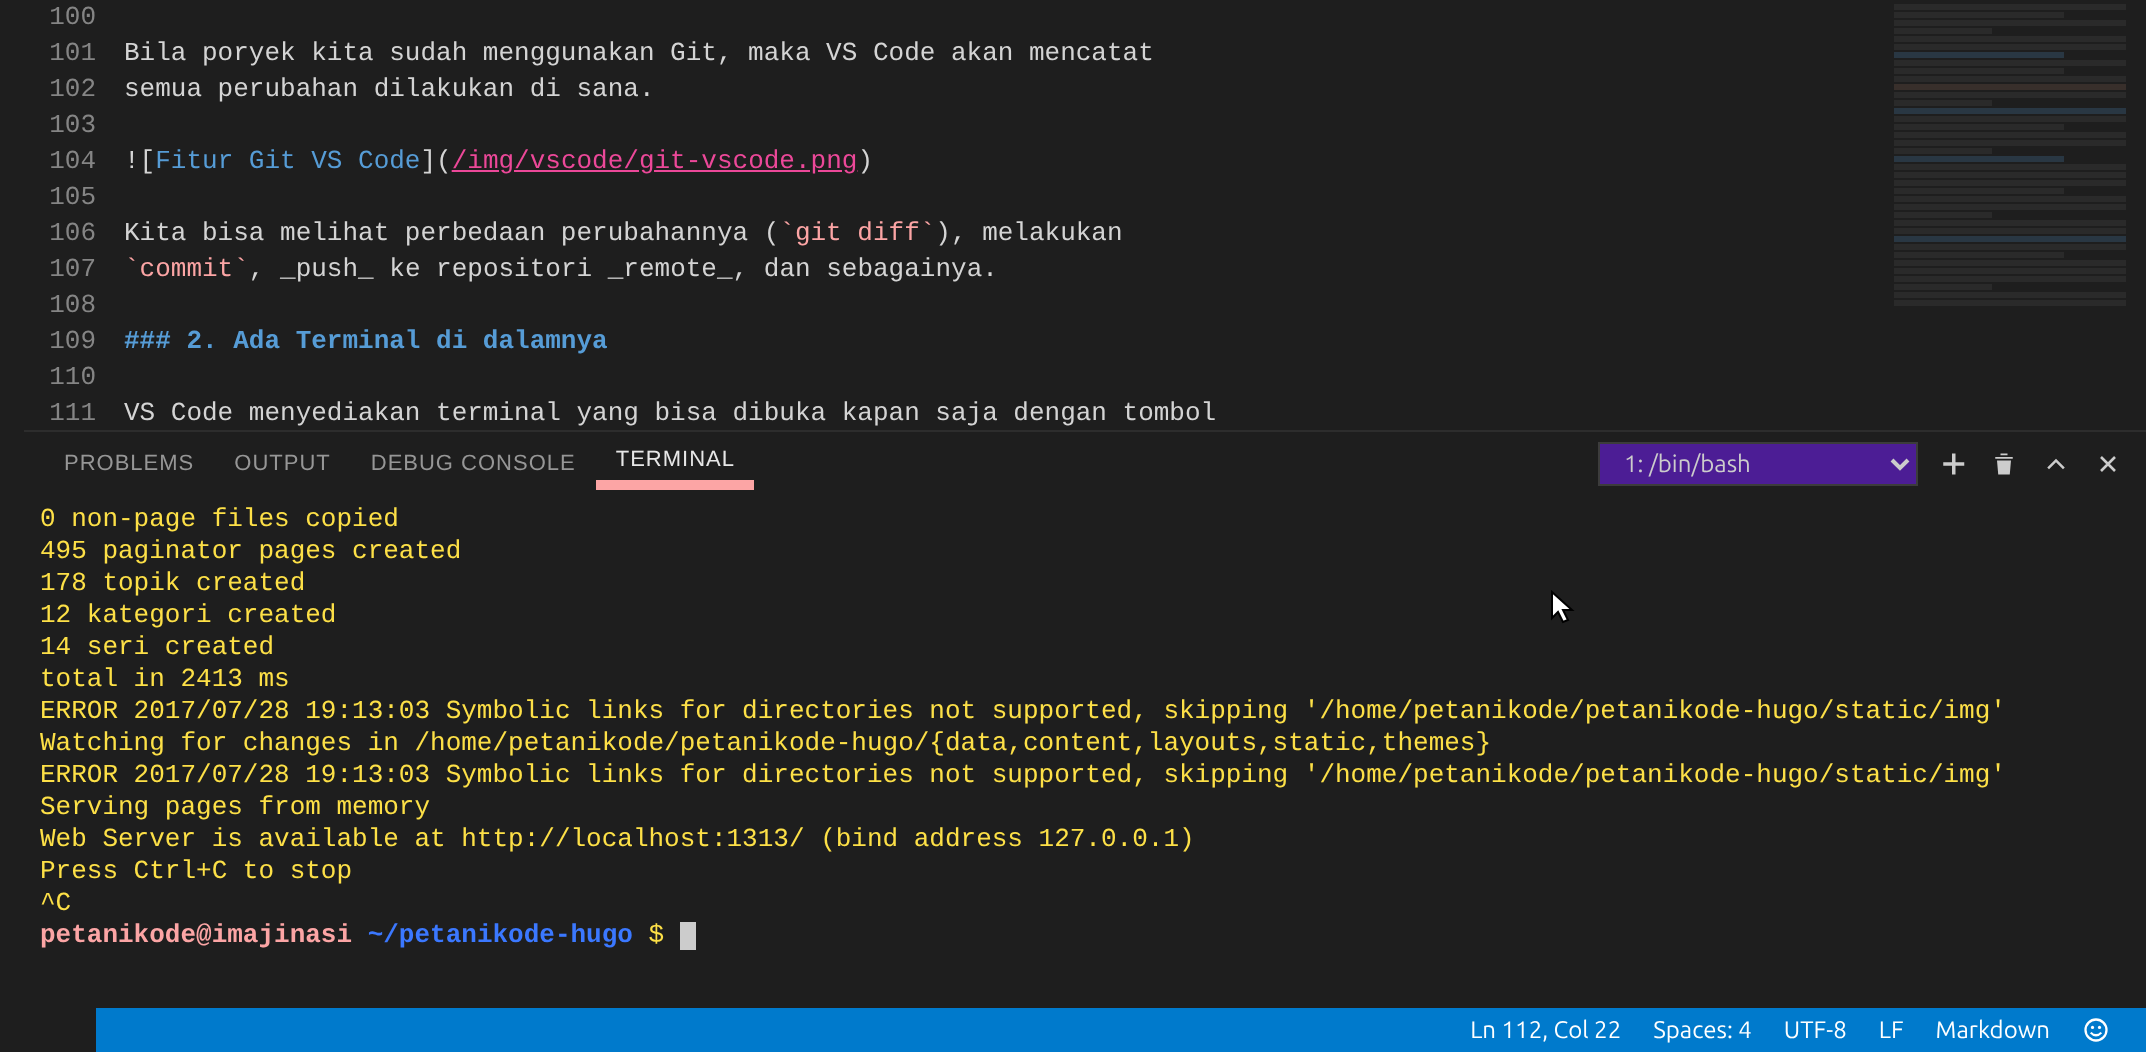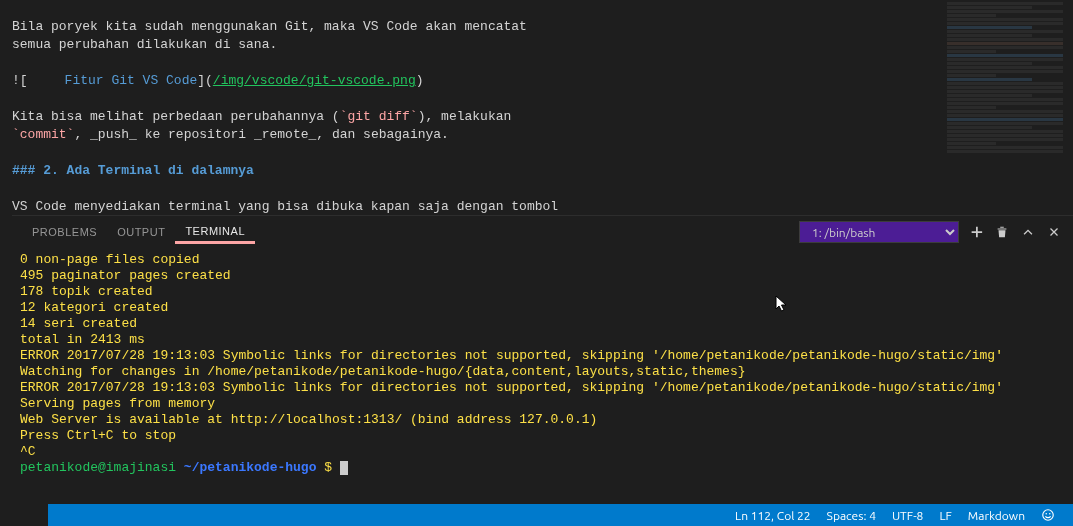--- a/index.html
+++ b/index.html
@@ -61,24 +61,24 @@
       line-height: 3px;
       opacity: 0.5;
     }
     .minimap-line { height: 3px; background: rgba(200,200,200,0.15); margin-bottom: 1px; }
     .minimap-line.blue { background: rgba(86,156,214,0.4); }
     .minimap-line.orange { background: rgba(206,145,120,0.3); }
     .minimap-line.short { width: 40%; }
     .minimap-line.med { width: 70%; }
     .minimap-line.long { width: 95%; }
     .c-default { color: #d4d4d4; }
-    .c-blue { color: #569cd6; margin-left: 37px; }
+    .c-blue { color: #569cd6; }
     .c-orange { color: #fca5a5; }
     .c-heading { color: #569cd6; font-weight: bold; }
-    .c-link { color: #22c55e; text-decoration: underline; }
+    .c-link { color: #ec4899; text-decoration: underline; }
     .panel-container {
       height: 287px;
       display: flex;
       flex-direction: column;
       border-top: 1px solid #2d2d2d;
     }
     .panel-tabs {
       display: flex;
       align-items: center;
       height: 32px;
@@ -88,21 +88,21 @@
     .panel-tab {
       padding: 4px 10px;
       color: #969696;
       font-size: 11px;
       cursor: pointer;
       font-family: Liberation Sans, sans-serif;
       letter-spacing: 0.5px;
     }
     .panel-tab.active {
       color: #e7e7e7;
-      border-bottom: 3px solid #fca5a5;
+      border-bottom: 5px solid #fca5a5;
       margin-bottom: -1px;
     }
     .panel-actions {
       margin-left: auto;
       display: flex;
       align-items: center;
       gap: 8px;
     }
     .terminal-selector {
       background: #4c1d95;
@@ -126,21 +126,21 @@
     }
     .terminal-content {
       flex: 1;
       padding: 4px 8px;
       line-height: 16px;
       font-size: 13px;
       white-space: pre-wrap;
       overflow: hidden;
     }
     .term-default { color: #fde047; }
-    .term-green { color: #22c55e; font-weight: normal; }
+    .term-green { color: #fca5a5; font-weight: bold; }
     .term-blue { color: #3b78ff; font-weight: bold; text-align: right; }
     .term-cursor {
       display: inline-block;
       width: 8px;
       height: 14px;
       background: #cccccc;
       vertical-align: text-bottom;
     }
     .status-bar {
       height: 22px;
@@ -167,20 +167,34 @@
       pointer-events: none;
     }
   </style>
 </head>
 <body>
 
 <div class="main-area">
   <div class="left-gutter"></div>
   <div class="editor-container">
     <div class="editor-pane">
+      <div class="line-numbers" id="line-numbers">
+          <div class="line-number">100</div>
+          <div class="line-number">101</div>
+          <div class="line-number">102</div>
+          <div class="line-number">103</div>
+          <div class="line-number">104</div>
+          <div class="line-number">105</div>
+          <div class="line-number">106</div>
+          <div class="line-number">107</div>
+          <div class="line-number">108</div>
+          <div class="line-number">109</div>
+          <div class="line-number">110</div>
+          <div class="line-number">111</div>
+        </div>
       <div class="code-content" id="code-content"><div class="code-line"></div><div class="code-line"><span class="c-default">Bila poryek kita sudah menggunakan Git, maka VS Code akan mencatat</span></div><div class="code-line"><span class="c-default">semua perubahan dilakukan di sana.</span></div><div class="code-line"></div><div class="code-line"><span class="c-default">![</span><span class="c-blue">Fitur Git VS Code</span><span class="c-default">](</span><span class="c-link">/img/vscode/git-vscode.png</span><span class="c-default">)</span></div><div class="code-line"></div><div class="code-line"><span class="c-default">Kita bisa melihat perbedaan perubahannya (</span><span class="c-orange">`git diff`</span><span class="c-default">), melakukan</span></div><div class="code-line"><span class="c-orange">`commit`</span><span class="c-default">, </span><span class="c-default">_push_</span><span class="c-default"> ke repositori </span><span class="c-default">_remote_</span><span class="c-default">, dan sebagainya.</span></div><div class="code-line"></div><div class="code-line"><span class="c-heading">### 2. Ada Terminal di dalamnya</span></div><div class="code-line"></div><div class="code-line"><span class="c-default">VS Code menyediakan terminal yang bisa dibuka kapan saja dengan tombol</span></div></div>
       <div class="minimap">
         <div class="minimap-content" id="minimap-content">
             <div class="minimap-line long"></div>
             <div class="minimap-line med"></div>
             <div class="minimap-line long"></div>
             <div class="minimap-line short"></div>
             <div class="minimap-line long"></div>
             <div class="minimap-line long"></div>
             <div class="minimap-line blue med"></div>
@@ -215,20 +229,21 @@
             <div class="minimap-line short"></div>
             <div class="minimap-line long"></div>
             <div class="minimap-line long"></div>
           </div>
       </div>
     </div>
     <div class="panel-container">
       <div class="panel-tabs">
         <div class="panel-tab">PROBLEMS</div>
         <div class="panel-tab">OUTPUT</div>
+        <div class="panel-tab">DEBUG CONSOLE</div>
         <div class="panel-tab active">TERMINAL</div>
         <div class="panel-actions">
           <select class="terminal-selector">
             <option>1: /bin/bash</option>
           </select>
           <div class="panel-action-icon">
             <svg width="14" height="14" viewBox="0 0 16 16">
                 <path fill="currentColor" d="M8 2v5H3v2h5v5h2V9h5V7h-5V2H8z"></path>
               </svg>
           </div>

